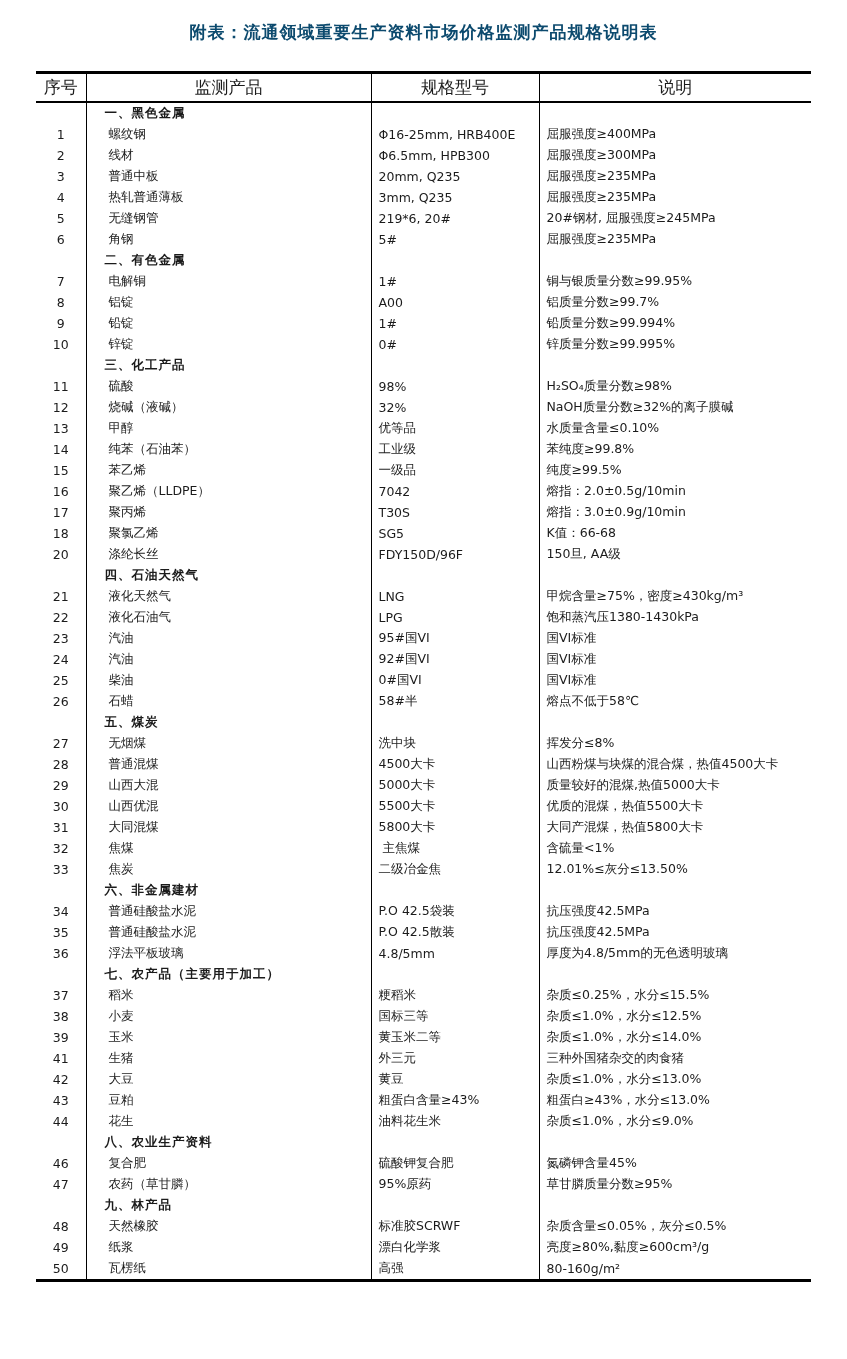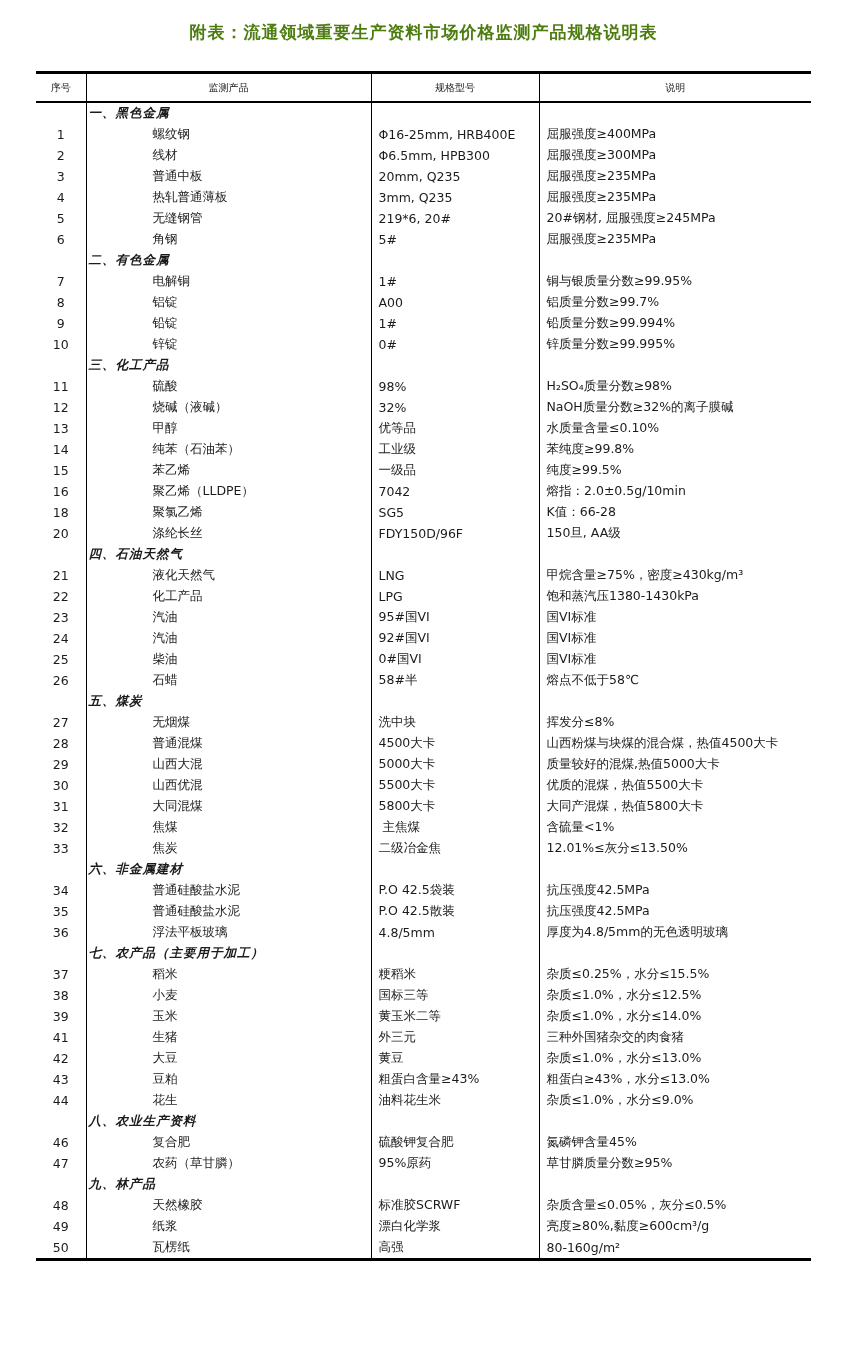--- a/index.html
+++ b/index.html
@@ -14,66 +14,65 @@
     color: #1b1b1b;
     position: relative;
     overflow: hidden;
   }
   .page-title {
     padding-top: 21px;
     text-align: center;
     font-size: 17px;
     font-weight: bold;
     letter-spacing: 1px;
-    color: #4d7c0f;
+    color: #0c4a6e;
   }
   .spec-table {
     margin: 27px 0 0 36px;
     width: 775px;
     table-layout: fixed;
     border-collapse: collapse;
     border-top: 3px solid #000;
     border-bottom: 3px solid #000;
   }
   .spec-table col.c-no   { width: 50px; }
   .spec-table col.c-prod { width: 285px; }
   .spec-table col.c-spec { width: 168px; }
   .spec-table col.c-desc { width: 272px; }
 
   .spec-table th {
     height: 27px;
-    font-size: 10px;
+    font-size: 17px;
     font-weight: normal;
     text-align: center;
     vertical-align: middle;
     border-bottom: 2px solid #000;
     padding: 0;
   }
   .spec-table td {
     height: 21px;
     font-size: 12.5px;
     vertical-align: middle;
     padding: 0;
     overflow: hidden;
   }
   .spec-table th + th,
   .spec-table td + td {
     border-left: 1px solid #000;
   }
   td.num { text-align: center; }
-  td.product { padding-left: 66px; }
+  td.product { padding-left: 22px; }
   td.spec, td.desc {
     padding-left: 7px;
     white-space: pre-wrap;
   }
   tr.category td.product {
     font-weight: bold;
-    padding-left: 2px;
+    padding-left: 18px;
     letter-spacing: 1px;
-    font-style: italic;
   }
 </style>
 </head>
 <body>
 
 <div class="page-title">附表：流通领域重要生产资料市场价格监测产品规格说明表</div>
 
 <table class="spec-table">
   <colgroup>
     <col class="c-no">
@@ -198,24 +197,30 @@
     <td class="spec">一级品</td>
     <td class="desc">纯度≥99.5%</td>
   </tr>
       <tr>
     <td class="num">16</td>
     <td class="product">聚乙烯（LLDPE）</td>
     <td class="spec">7042</td>
     <td class="desc">熔指：2.0±0.5g/10min</td>
   </tr>
       <tr>
+    <td class="num">17</td>
+    <td class="product">聚丙烯</td>
+    <td class="spec">T30S</td>
+    <td class="desc">熔指：3.0±0.9g/10min</td>
+  </tr>
+      <tr>
     <td class="num">18</td>
     <td class="product">聚氯乙烯</td>
     <td class="spec">SG5</td>
-    <td class="desc">K值：66-28</td>
+    <td class="desc">K值：66-68</td>
   </tr>
       <tr>
     <td class="num">20</td>
     <td class="product">涤纶长丝</td>
     <td class="spec">FDY150D/96F</td>
     <td class="desc">150旦, AA级</td>
   </tr>
       <tr class="category">
     <td class="num"></td>
     <td class="product">四、石油天然气</td>
@@ -223,21 +228,21 @@
     <td class="desc"></td>
   </tr>
       <tr>
     <td class="num">21</td>
     <td class="product">液化天然气</td>
     <td class="spec">LNG</td>
     <td class="desc">甲烷含量≥75%，密度≥430kg/m³</td>
   </tr>
       <tr>
     <td class="num">22</td>
-    <td class="product">化工产品</td>
+    <td class="product">液化石油气</td>
     <td class="spec">LPG</td>
     <td class="desc">饱和蒸汽压1380-1430kPa</td>
   </tr>
       <tr>
     <td class="num">23</td>
     <td class="product">汽油</td>
     <td class="spec">95#国VI</td>
     <td class="desc">国VI标准</td>
   </tr>
       <tr>

